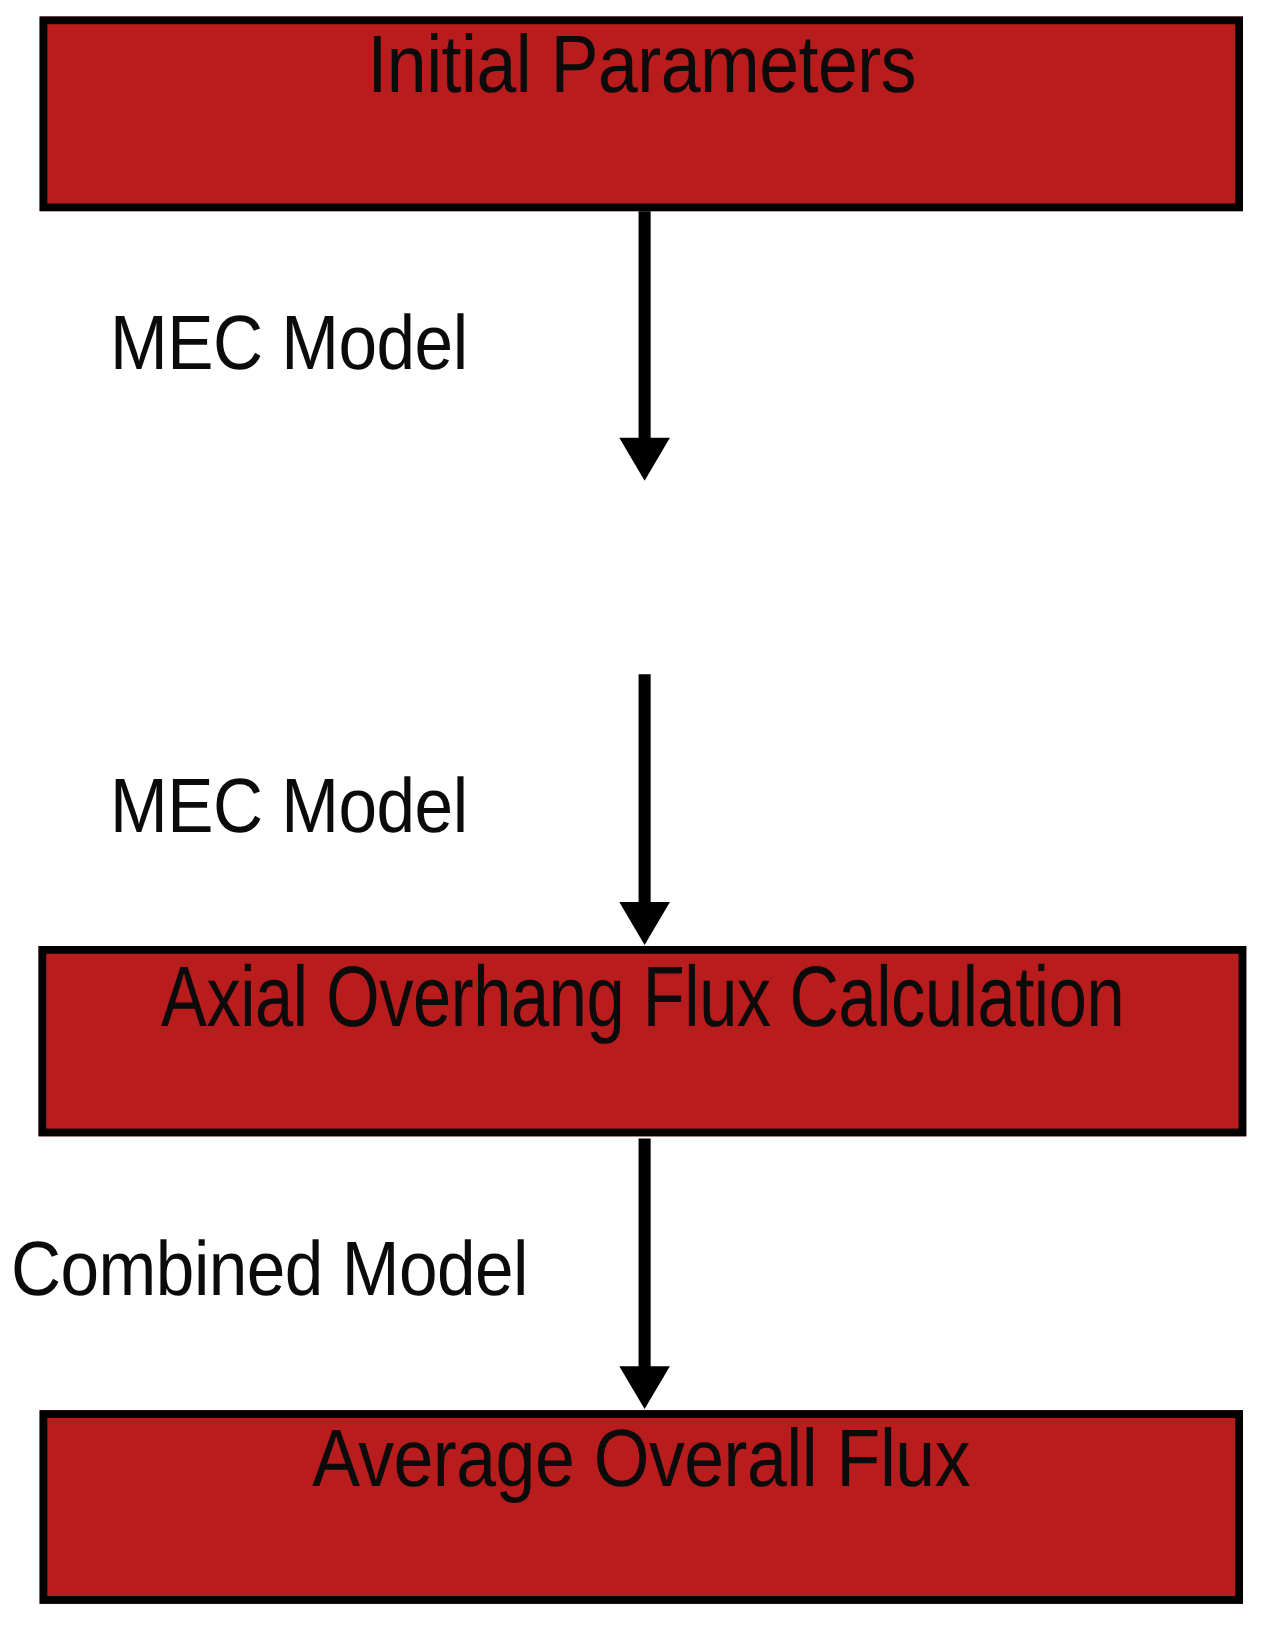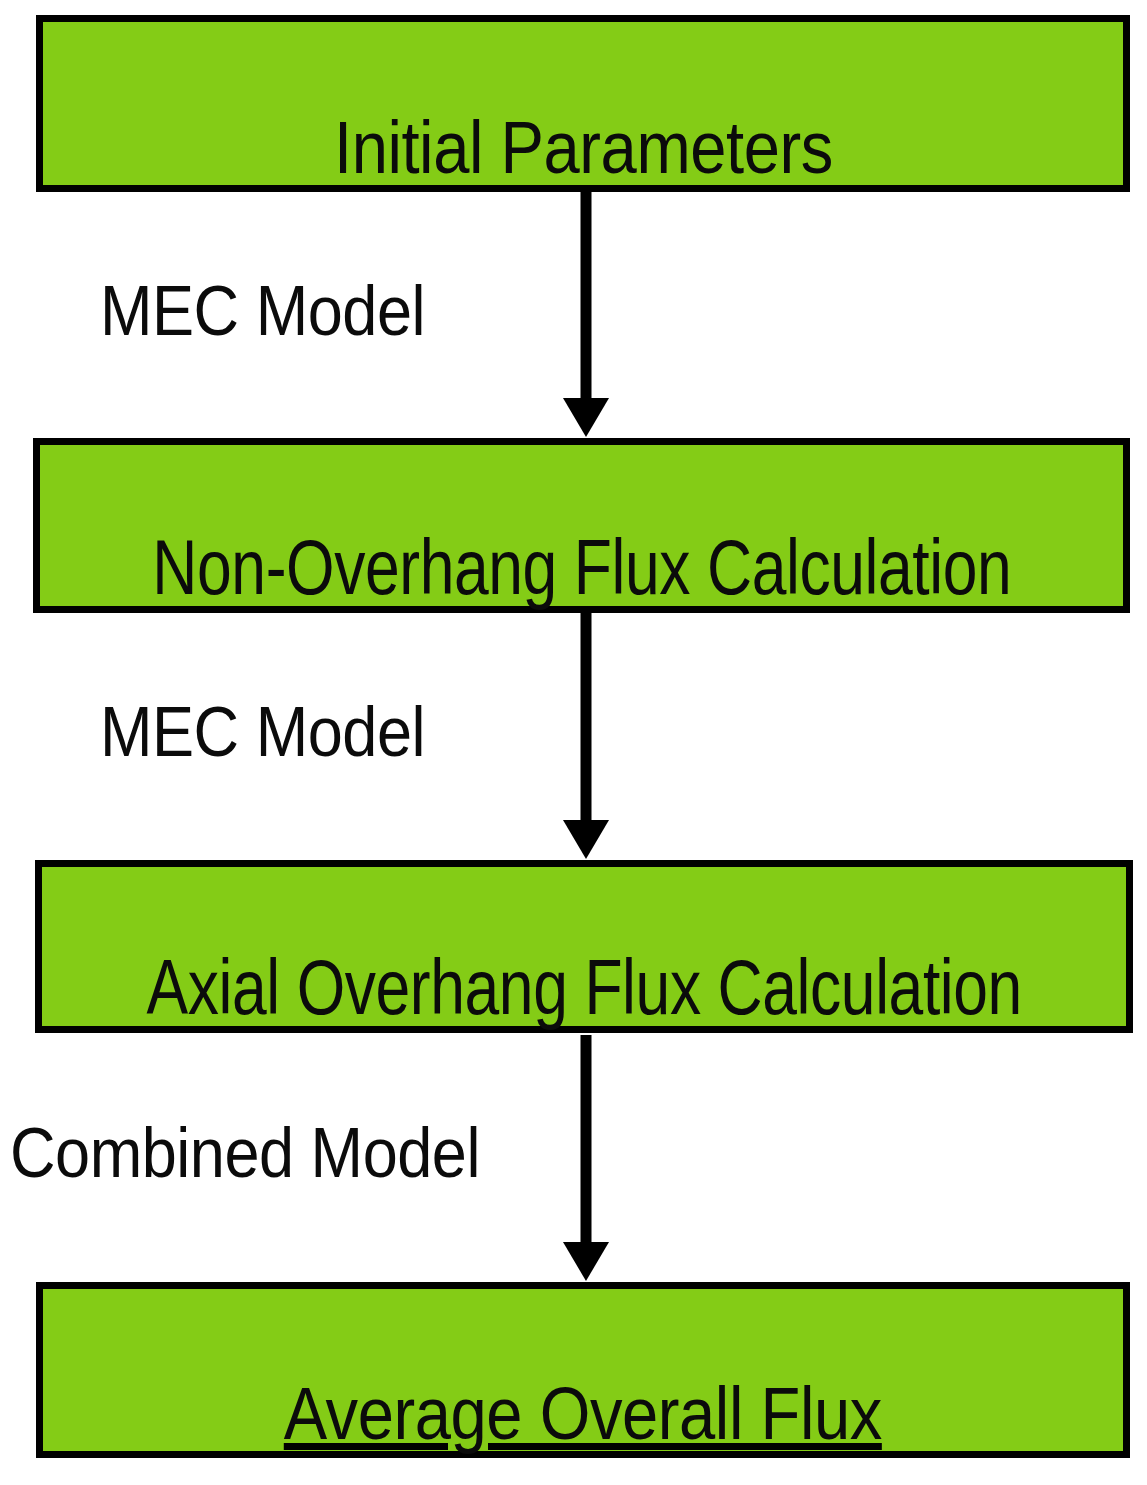--- a/index.html
+++ b/index.html
@@ -16,24 +16,24 @@
     width: 1147px;
     height: 1485px;
     background: #ffffff;
     overflow: hidden;
   }
 
   
   .node {
     position: absolute;
     box-sizing: border-box;
-    background: #84cc16;
+    background: #b91c1c;
     border: 7px solid #000000;
     display: flex;
-    align-items: flex-end;
+    align-items: flex-start;
     justify-content: center;
   }
   .node-label {
     font-size: 74px;
     line-height: 1;
     font-weight: 400;
     color: #0b0b0b;
     white-space: nowrap;
     letter-spacing: -0.5px;
     transform: scaleX(0.88);
@@ -41,21 +41,21 @@
   }
   
   .node-label.wide {
     font-size: 78px;
     transform: scaleX(0.80);
   }
 
   #node-initial-parameters { left: 36px;  top: 15px;   width: 1094px; height: 177px; }
   #node-non-overhang       { left: 33px;  top: 438px;  width: 1097px; height: 175px; }
   #node-axial-overhang     { left: 35px;  top: 860px;  width: 1098px; height: 173px; }
-  #node-average-flux       { left: 36px;  top: 1282px; width: 1094px; height: 176px; text-decoration: underline; }
+  #node-average-flux       { left: 36px;  top: 1282px; width: 1094px; height: 176px; }
 
   
   .connector {
     position: absolute;
     left: 0;
     top: 0;
   }
 
   
   .edge-label {
@@ -81,23 +81,20 @@
   <div class="node" id="node-initial-parameters">
     <span class="node-label">Initial Parameters</span>
   </div>
 
   <svg class="connector" width="1147" height="1485" style="pointer-events:none;">
     <line x1="586" y1="192" x2="586" y2="404" stroke="#000000" stroke-width="11"></line>
     <polygon points="563,398 609,398 586,437" fill="#000000"></polygon>
   </svg>
   <span class="edge-label" id="edge-label-1">MEC Model</span>
 
-  <div class="node" id="node-non-overhang">
-    <span class="node-label wide">Non-Overhang Flux Calculation</span>
-  </div>
 
   <svg class="connector" width="1147" height="1485" style="pointer-events:none;">
     <line x1="586" y1="613" x2="586" y2="826" stroke="#000000" stroke-width="11"></line>
     <polygon points="563,820 609,820 586,859" fill="#000000"></polygon>
   </svg>
   <span class="edge-label" id="edge-label-2">MEC Model</span>
 
   <div class="node" id="node-axial-overhang">
     <span class="node-label wide">Axial Overhang Flux Calculation</span>
   </div>

